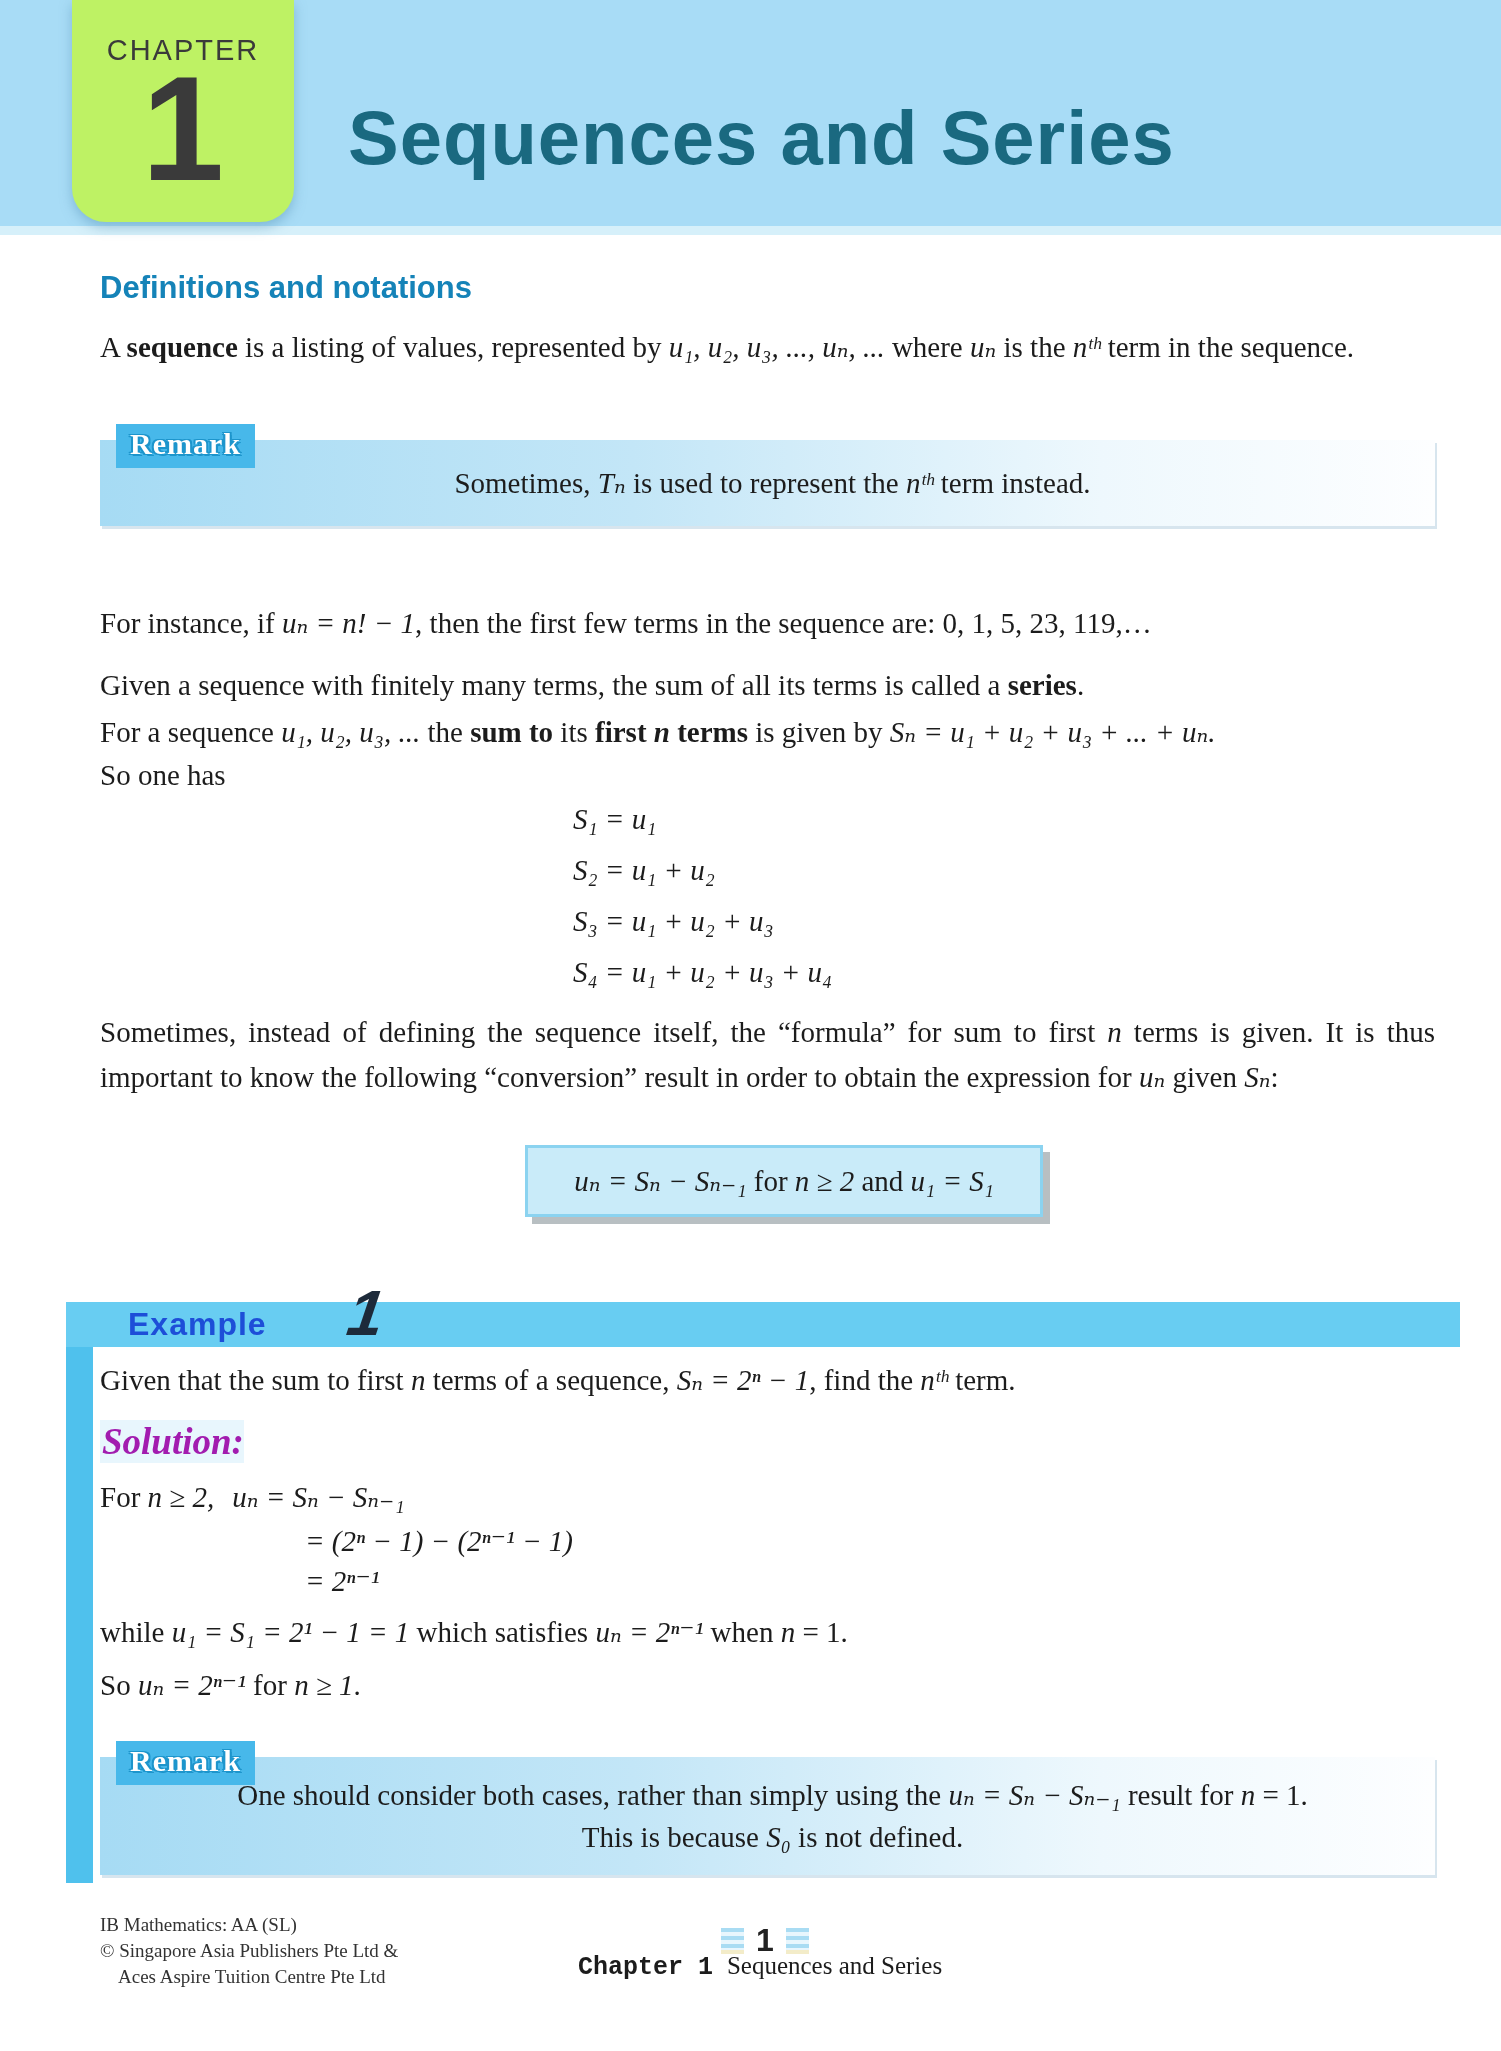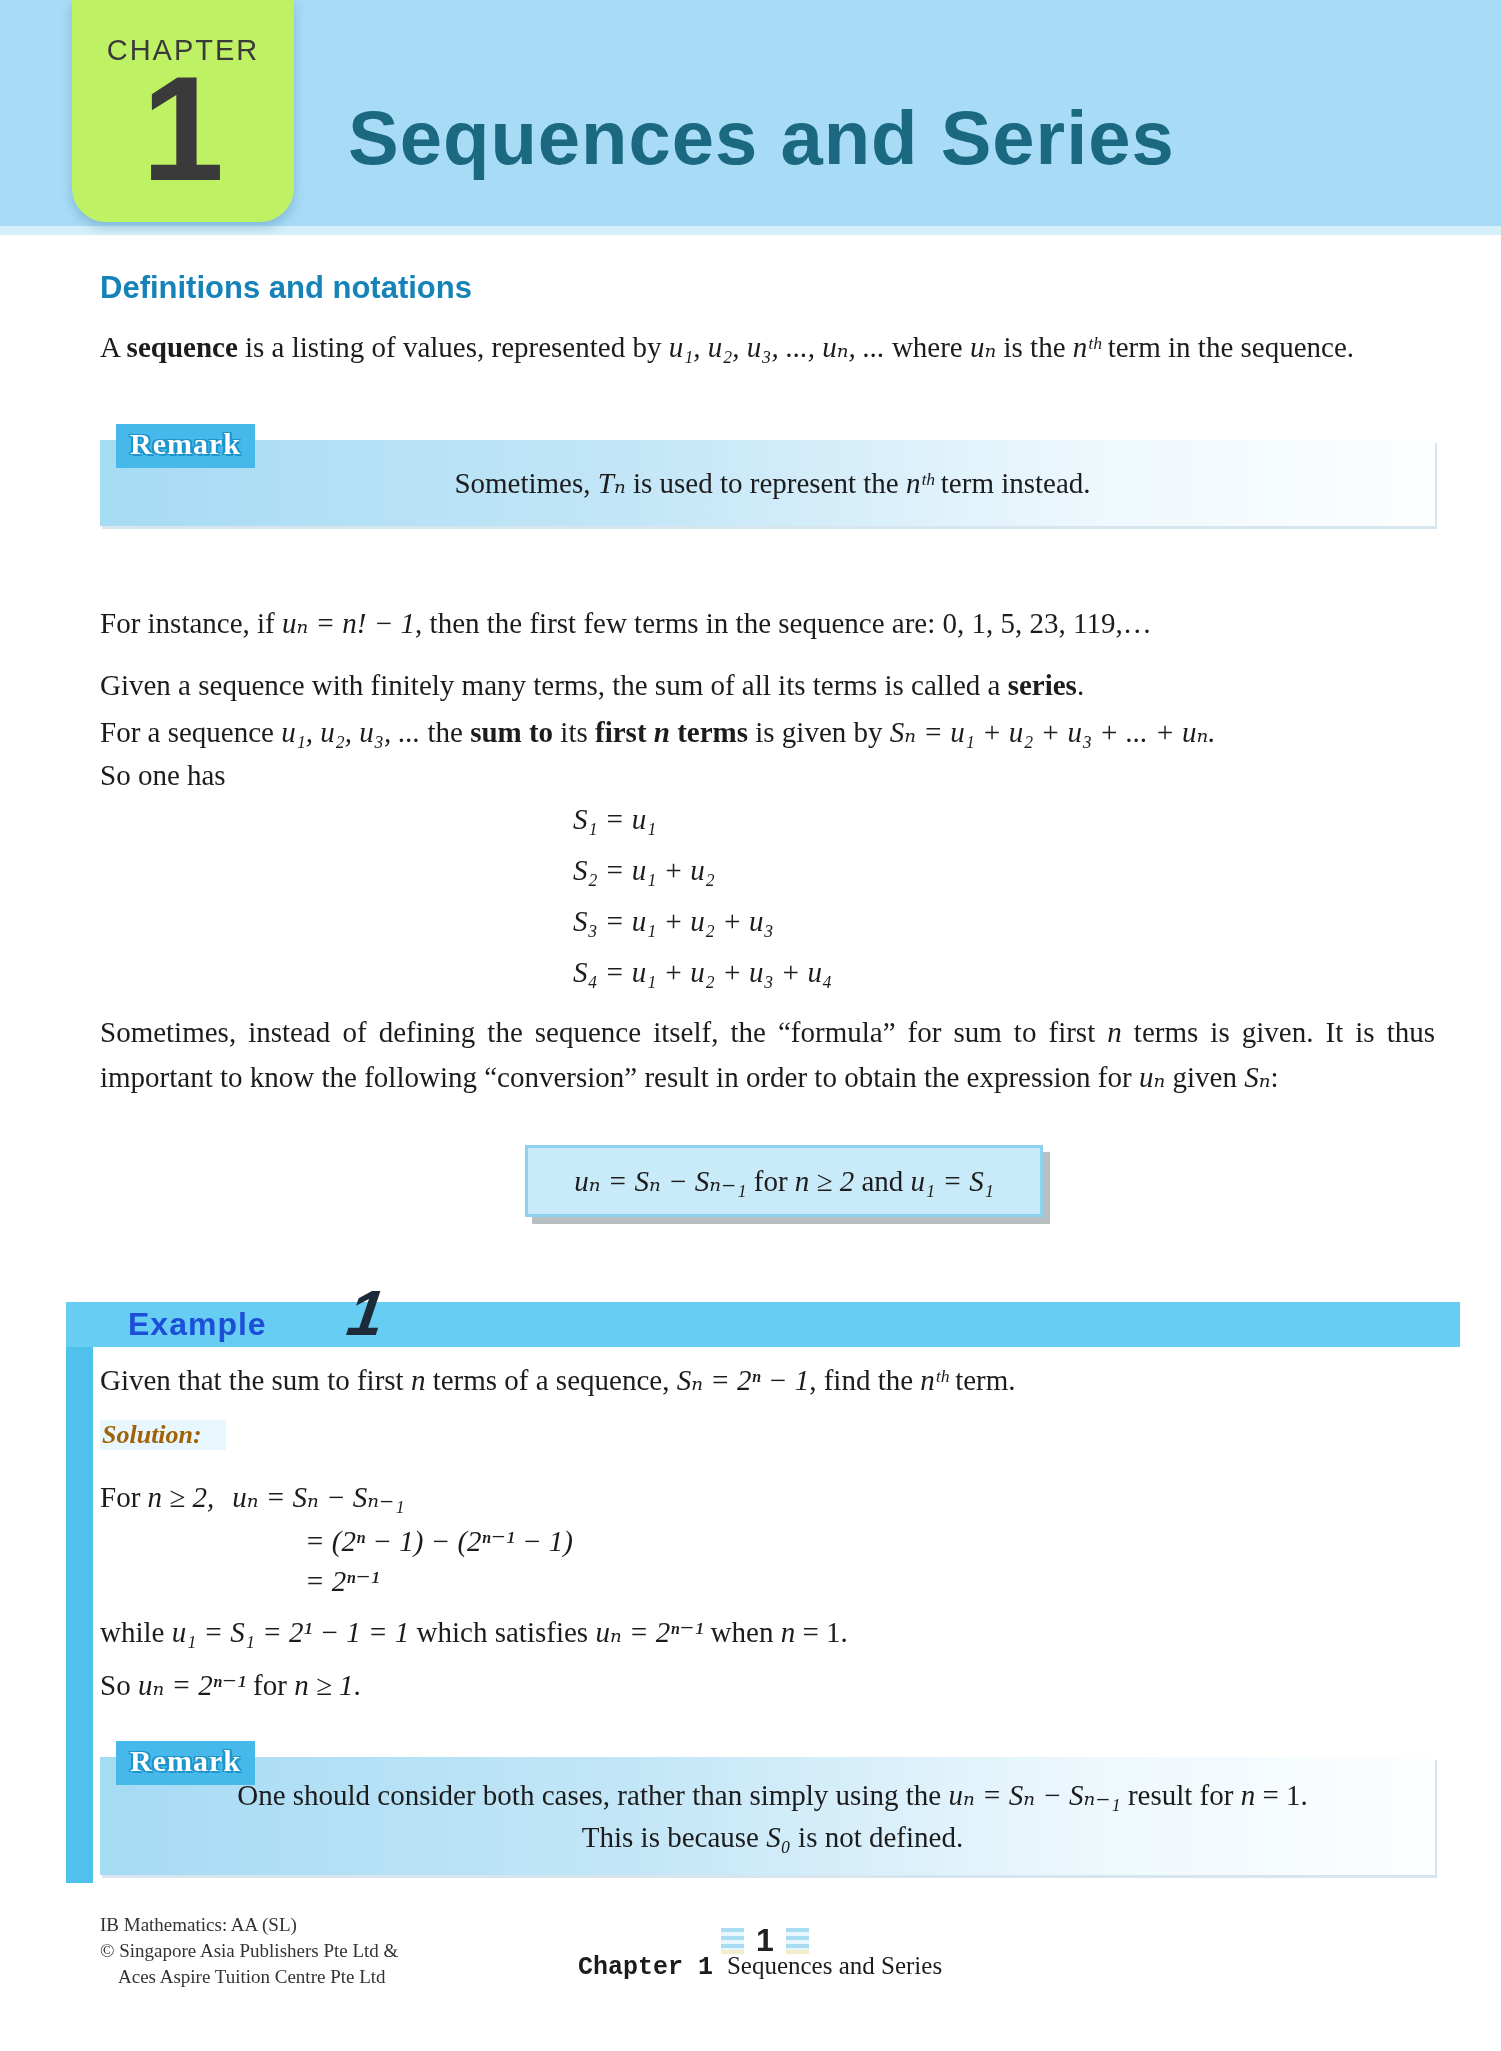--- a/index.html
+++ b/index.html
@@ -55,22 +55,22 @@
   
   .ex-bar { left:66px; top:1302px; width:1394px; height:45px; background:#68cdf2; }
   .ex-label { position:absolute; left:62px; top:0; line-height:45px;
               font-family:"Liberation Sans","DejaVu Sans",sans-serif;
               font-size:32px; font-weight:bold; color:#1d4ed8; letter-spacing:1px; }
   .ex-num { position:absolute; left:282px; top:-26px;
             font-family:"Liberation Sans","DejaVu Sans",sans-serif;
             font-size:64px; font-weight:bold; font-style:italic; color:#1d2a3a;
             transform:skewX(-8deg); }
   .stripe { left:66px; top:1302px; width:27px; height:581px; background:#4fc1ed; }
-  .solution { left:100px; top:1420px; font-size:26px; font-weight:bold; font-style:italic;
-              color:#a16207; background:rgba(190,230,248,.35); padding:0 24px 0 2px; }
+  .solution { left:100px; top:1420px; font-size:37px; font-weight:bold; font-style:italic;
+              color:#a21caf; background:rgba(190,230,248,.35); padding:0 0 0 2px; }
   .indent-eq { left:305px; }
   .gap-l { margin-left:18px; }
 
   
   .footer-imprint { left:100px; top:1912px; font-size:19px; line-height:26px; color:#333; }
   .imprint-3 { padding-left:18px; }
   .page-marker { left:700px; top:1922px; width:130px; display:flex; align-items:center;
                  justify-content:center; gap:12px; }
   .pm-stripe { width:23px; height:22px;
                background:repeating-linear-gradient(180deg,#a9dcf3 0 4px,#e8f6fd 4px 8px);

